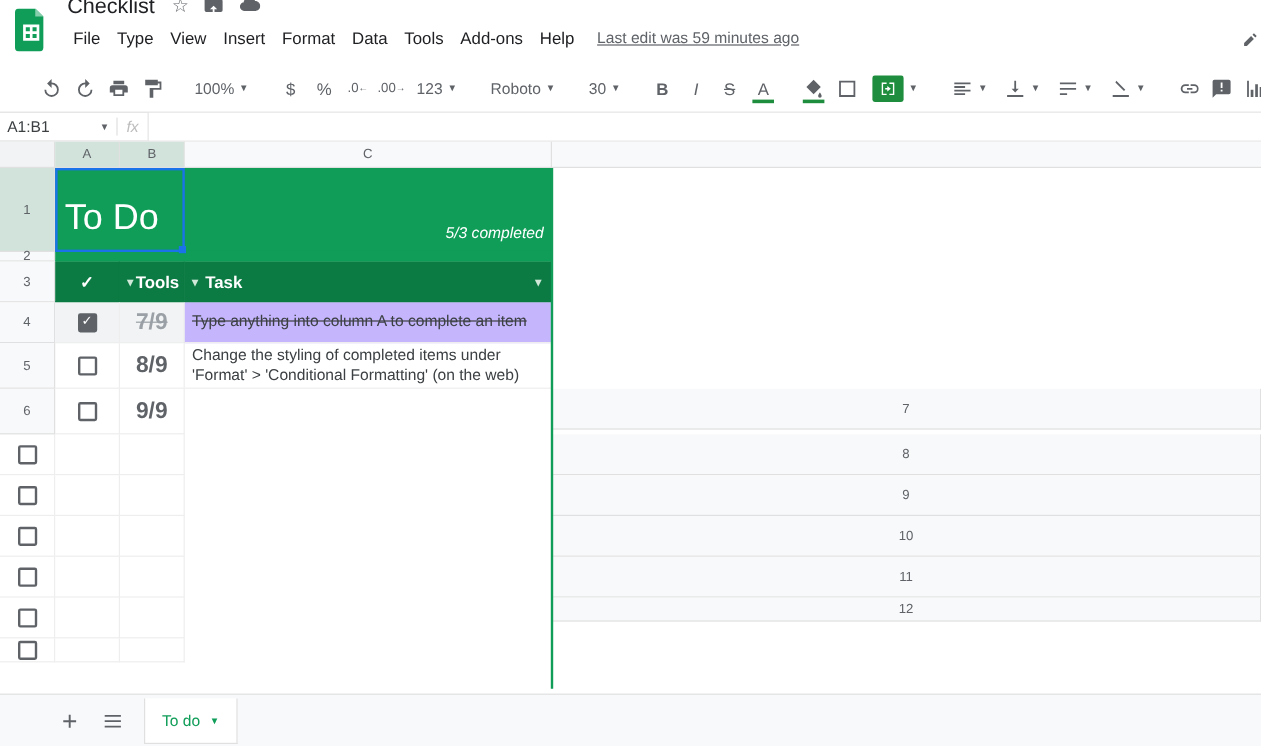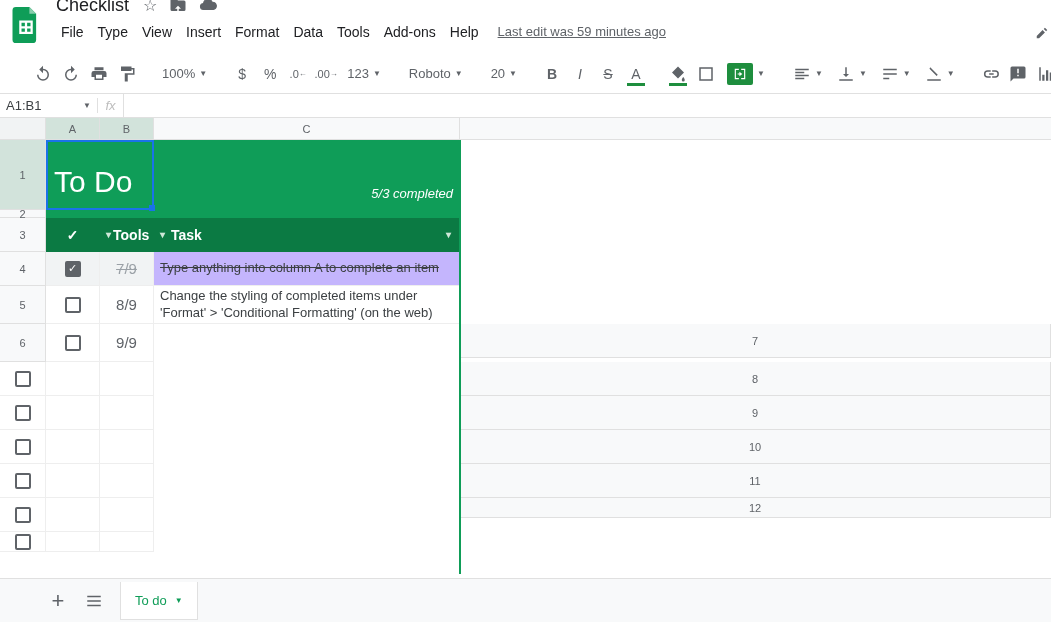--- a/index.html
+++ b/index.html
@@ -37,21 +37,21 @@
   .cell.green { background:#0f9d58; color:#fff; border-color:#0f9d58;}
   .cell.dgreen { background:#0b7a43; color:#fff; border-color:#0b7a43;}
   .big { font-size:30px; font-weight:400; padding-left:8px; align-items:flex-end; padding-bottom:10px;}
   .ital { font-style:italic; justify-content:flex-end; align-items:flex-end; padding-bottom:8px; font-size:13px;}
   .hdrcell { font-weight:bold; font-size:14px; }
   .filter { color:#cfe8d8; font-size:10px; margin-right:2px;}
   .chkbox { width:16px; height:16px; border:2px solid #5f6368; border-radius:2px; display:flex;align-items:center;justify-content:center;}
   .chkbox.checked { background:#5f6368; }
   .chkbox.checked::after { content:"✓"; color:#fff; font-size:11px; line-height:1;}
   .strike { text-decoration: line-through; color:#9aa0a6; }
-  .date { color:#5f6368; font-size:15px; justify-content:center;}
+  .date { color:#5f6368; font-size:19px; justify-content:center;font-weight:bold;}
   .task { color:#3c4043; font-size:13px; line-height:1.3; padding:6px;}
   .right-border { position:absolute; top:22px; left:459px; width:2px; height:100%; background:#0f9d58; pointer-events:none;}
   .sel-box { position:absolute; top:22px; left:46px; width:108px; height:70px; border:2px solid #1a73e8; pointer-events:none; z-index:5;}
   .sel-handle { position:absolute; width:6px; height:6px; background:#1a73e8; right:-3px; bottom:-3px;}
   .sheetbar { position:absolute; bottom:0; left:0; right:0; height:44px; border-top:1px solid #e0e0e0; display:flex; align-items:center; padding-left:40px; background:#f8f9fa;}
   .sbtn { width:36px; height:36px; display:flex;align-items:center;justify-content:center; cursor:pointer; color:#5f6368;}
   .tab { background:#fff; border:1px solid #e0e0e0; border-top:none; height:38px; display:flex;align-items:center; padding:0 14px; gap:8px; color:#0f9d58; font-size:13px; font-weight:500; cursor:pointer; margin-left:8px;}
   .tab .car { font-size:8px;}
   .pencil { position:absolute; top:26px; right:2px; width:14px; height:14px; }
   svg { display:block; }
@@ -140,21 +140,21 @@
       <span>123</span>
       <span class="car">▼</span>
     </div>
   <div class="sep"></div>
   <div class="dd" style="width:90px;justify-content:space-between;">
       <span>Roboto</span>
       <span class="car">▼</span>
     </div>
   <div class="sep"></div>
   <div class="dd" style="width:44px;justify-content:space-between;">
-      <span>20</span>
+      <span>30</span>
       <span class="car">▼</span>
     </div>
   <div class="sep"></div>
   <div class="tbtn">
       <b>B</b>
     </div>
   <div class="tbtn">
       <i>I</i>
     </div>
   <div class="tbtn">

